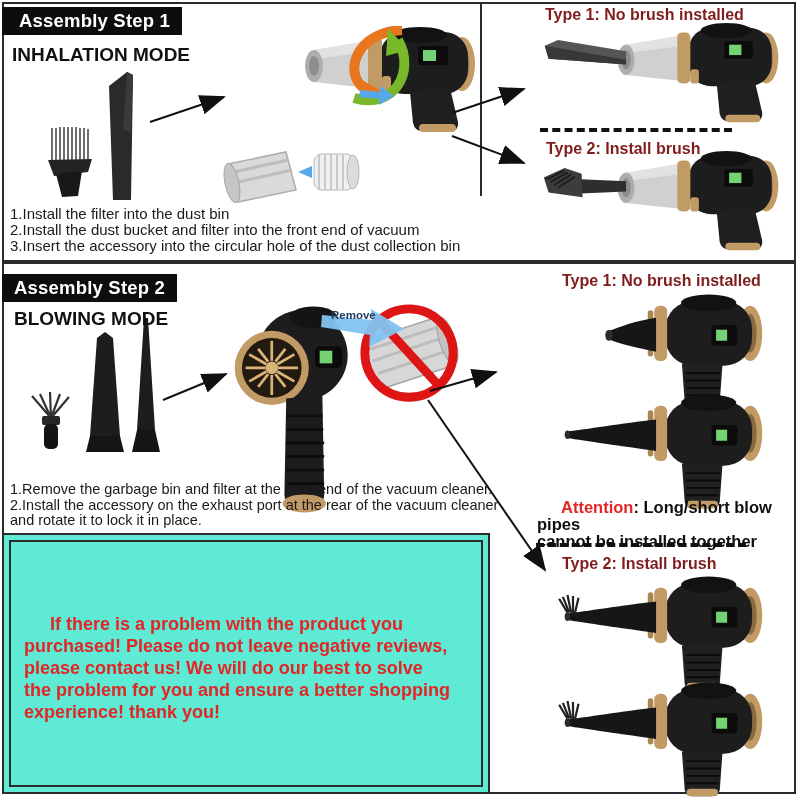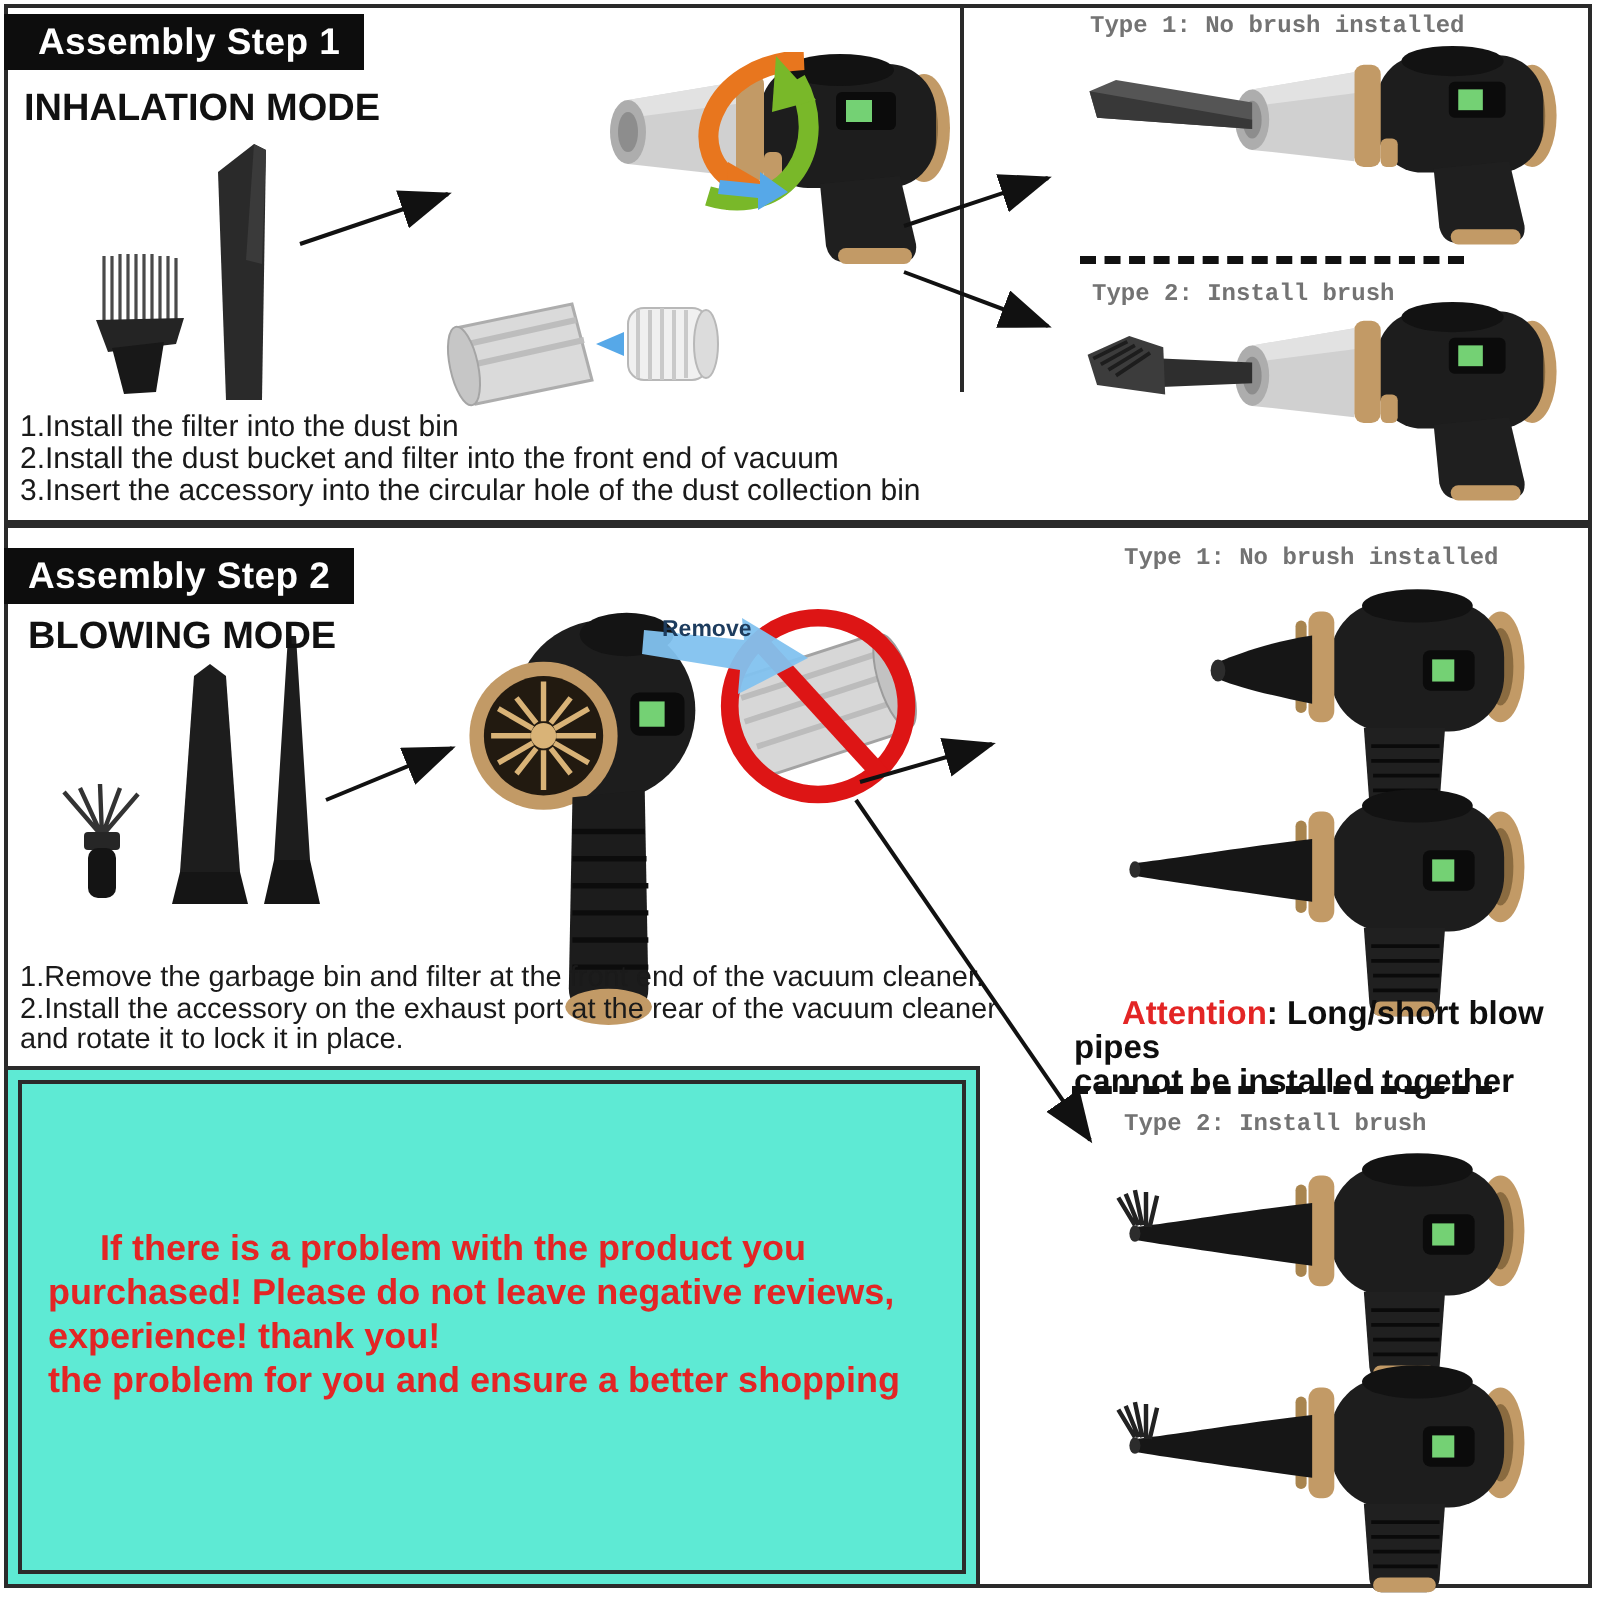--- a/index.html
+++ b/index.html
@@ -2,21 +2,21 @@
 <html><head>
 <meta charset="utf-8">
 <style>
   html,body{margin:0;padding:0;background:#fff;}
   .page{position:relative;width:800px;height:800px;background:#ffffff;overflow:hidden;
         font-family:"Liberation Sans","DejaVu Sans",sans-serif;color:#161616;}
   .box{position:absolute;border:2px solid #2a2a2a;background:transparent;}
   .badge{position:absolute;background:#0d0d0d;color:#ffffff;font-weight:bold;font-size:18.5px;
          display:flex;align-items:center;padding:0 12px;letter-spacing:.2px;z-index:3;}
   .mode{position:absolute;font-weight:bold;font-size:19px;color:#111;z-index:3;white-space:nowrap;}
-  .typelabel{position:absolute;font-weight:bold;font-size:12px;color:#737373;z-index:3;white-space:nowrap;font-family:Liberation Mono, monospace;}
+  .typelabel{position:absolute;font-weight:bold;font-size:16px;color:#7f1d1d;z-index:3;white-space:nowrap;}
   .instr{position:absolute;font-size:15px;line-height:16px;color:#1a1a1a;z-index:3;}
   .instr div{white-space:nowrap;}
   .instr2{font-size:14.5px;line-height:15.5px;}
   .dash{position:absolute;border-top:4px dashed #111;z-index:3;}
   .divider-v{position:absolute;border-left:2px solid #2a2a2a;z-index:1;}
   .dev{position:absolute;z-index:2;}
   .notice-outer{position:absolute;border:2px solid #2b2b2b;z-index:4;background:#5eead4;}
   .notice-inner{position:absolute;inset:5px;border:2px solid #2b2b2b;}
   .notice-text{position:absolute;left:20px;right:8px;top:78px;font-size:18px;line-height:22px;
                font-weight:bold;color:#e32525;z-index:5;}
@@ -235,22 +235,23 @@
   <svg class="dev" style="left:558px;top:678px;" width="222" height="120" viewBox="0 0 240 130">
     <use href="#blower-body"></use>
       <use href="#noz-brush"></use>
   </svg>
 
   <div class="notice-outer" style="left:2px;top:533px;width:484px;height:257px;">
     <div class="notice-inner"></div>
     <div class="notice-text">
       <div>If there is a problem with the product you</div>
       <div>purchased! Please do not leave negative reviews,</div>
+      <div>please contact us! We will do our best to solve</div>
+      <div>the problem for you and ensure a better shopping</div>
       <div>experience! thank you!</div>
-      <div>the problem for you and ensure a better shopping</div>
     </div>
   </div>
 
   <svg class="overlay" width="800" height="800" viewBox="0 0 800 800">
     <defs>
       <marker id="ah" markerUnits="userSpaceOnUse" markerWidth="28" markerHeight="22" refX="24" refY="10" orient="auto">
         <polygon points="0,0 26,10 0,20" fill="#111111"></polygon>
       </marker>
     </defs>
     <line x1="150" y1="122" x2="224" y2="97" stroke="#111" stroke-width="2" marker-end="url(#ah)"></line>

